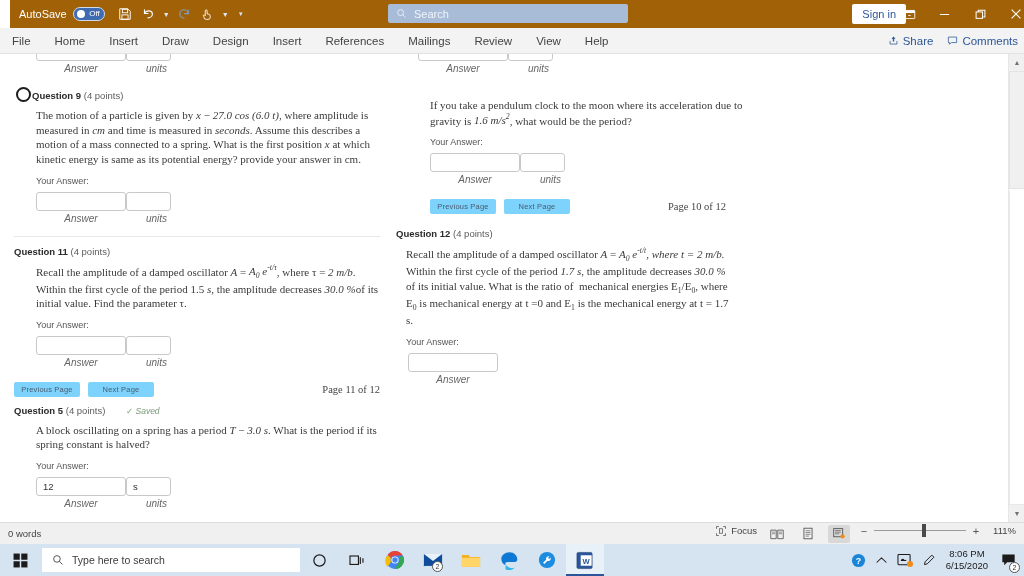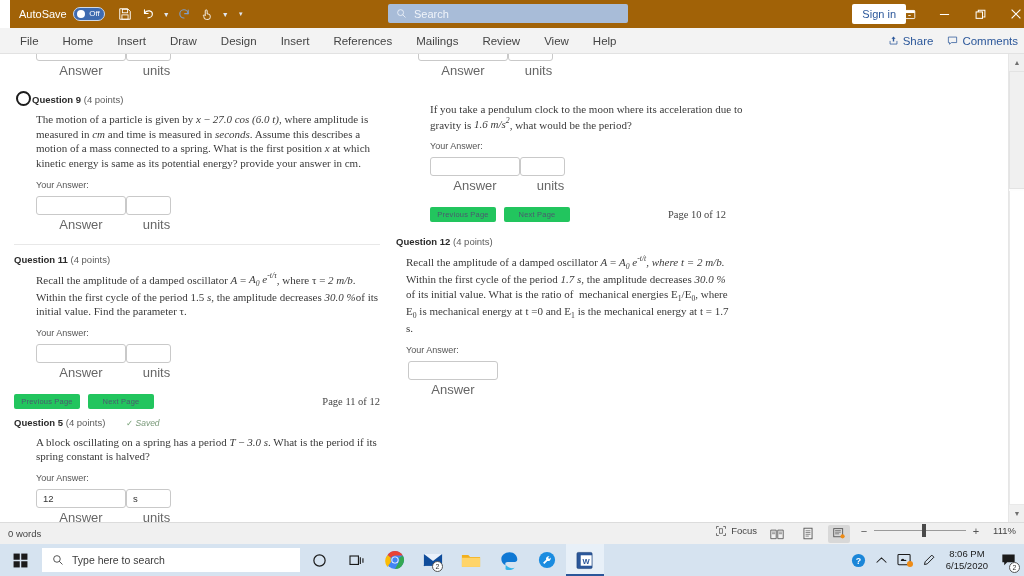--- a/index.html
+++ b/index.html
@@ -60,21 +60,21 @@
     color: #ffffff;
   }
   .win-btn.ribbon-opt { width: 34px; }
 
   
   .ribbon {
     position: absolute; top: 28px; left: 0; width: 1024px; height: 26px;
     background: #f3f3f3; border-bottom: 1px solid #e2e2e2;
     display: flex; align-items: center;
   }
-  .tabs { display: flex; align-items: flex-start; padding-left: 8px; }
+  .tabs { display: flex; align-items: flex-start; }
   .tab {
     font-size: 11.5px; color: #444444; padding: 0 12px; height: 26px;
     display: flex; align-items: center; white-space: nowrap;
   }
   .ribbon-right {
     position: absolute; right: 6px; display: flex; align-items: center; gap: 14px;
   }
   .rr-item { display: flex; align-items: center; gap: 4px; font-size: 11.5px; color: #2b579a; }
 
   
@@ -90,21 +90,21 @@
   .col-left { left: 14px; width: 366px; }
   .col-right { left: 396px; width: 360px; }
   .field-row { display: flex; gap: 0; }
   .field {
     height: 19px; border: 1px solid #c9c9c9; border-radius: 3px; background: #fff;
     font-size: 9.5px; color: #333; display: flex; align-items: center; padding-left: 6px;
   }
   .field.wide { width: 90px; }
   .field.narrow { width: 45px; }
   .field.solo { width: 90px; }
-  .lbl-row { display: flex; font-size: 13px; color: #666; margin-top: 2px; }
+  .lbl-row { display: flex; font-size: 10px; color: #666; margin-top: 2px; font-style: italic; }
   .lbl-a { width: 90px; text-align: center; }
   .lbl-u { width: 45px; text-align: center; margin-left: 8px; }
 
   .q-head { font-size: 9.5px; color: #3c3c3c; margin-top: 0; }
   .q-head .qnum { font-weight: bold; color: #2a2a2a; }
   .q-head .qpts { color: #5c5c5c; }
   .q-head .saved { color: #7a9a7a; font-style: italic; margin-left: 18px; font-size: 8.5px; }
   .q-head .saved .chk { color: #7aa37a; font-style: normal; }
 
   .q-body {
@@ -113,21 +113,21 @@
     margin-top: 7px; margin-left: 22px;
   }
   .q-body i { font-style: italic; }
   .your-answer {
     font-size: 9px; color: #555; margin-top: 9px; margin-left: 22px;
   }
   .inputs { margin-top: 6px; margin-left: 22px; }
 
   .pagenav { display: flex; align-items: center; margin-top: 14px; }
   .navbtn {
-    background: #22c55e; color: #4a5a6e; font-size: 7.5px;
+    background: #7dd3fc; color: #4a5a6e; font-size: 7.5px;
     height: 15px; width: 66px; display: flex; align-items: center; justify-content: center;
     border-radius: 2px; margin-right: 8px; letter-spacing: .2px;
   }
   .pageof {
     font-family: "Liberation Serif", serif;
     font-size: 10.5px; color: #444; margin-left: auto;
   }
 
   .bigcircle {
     position: absolute; width: 15px; height: 15px;

